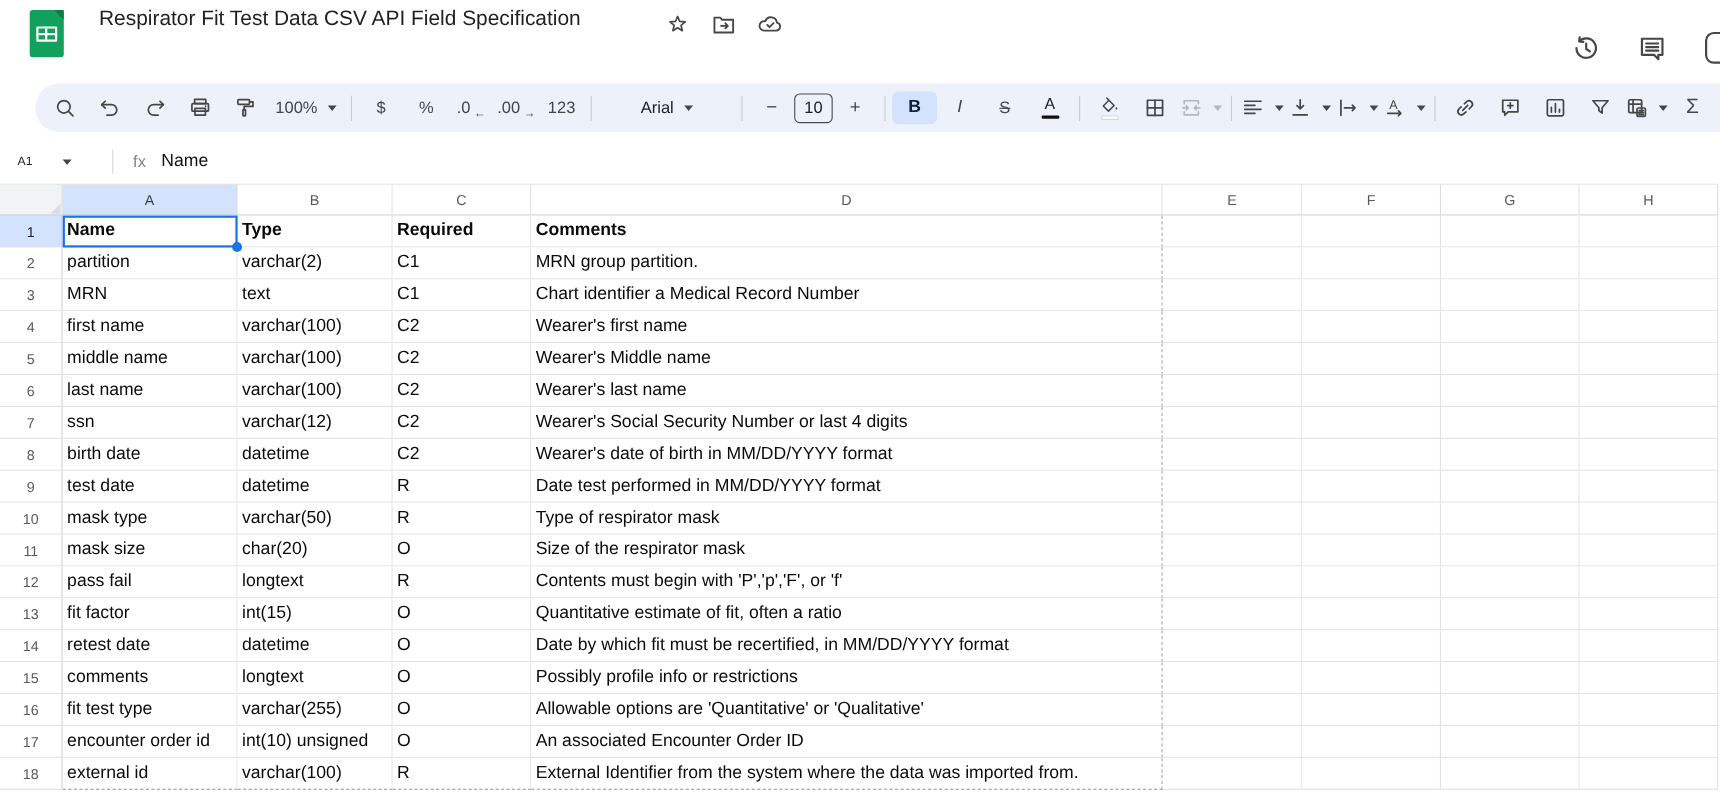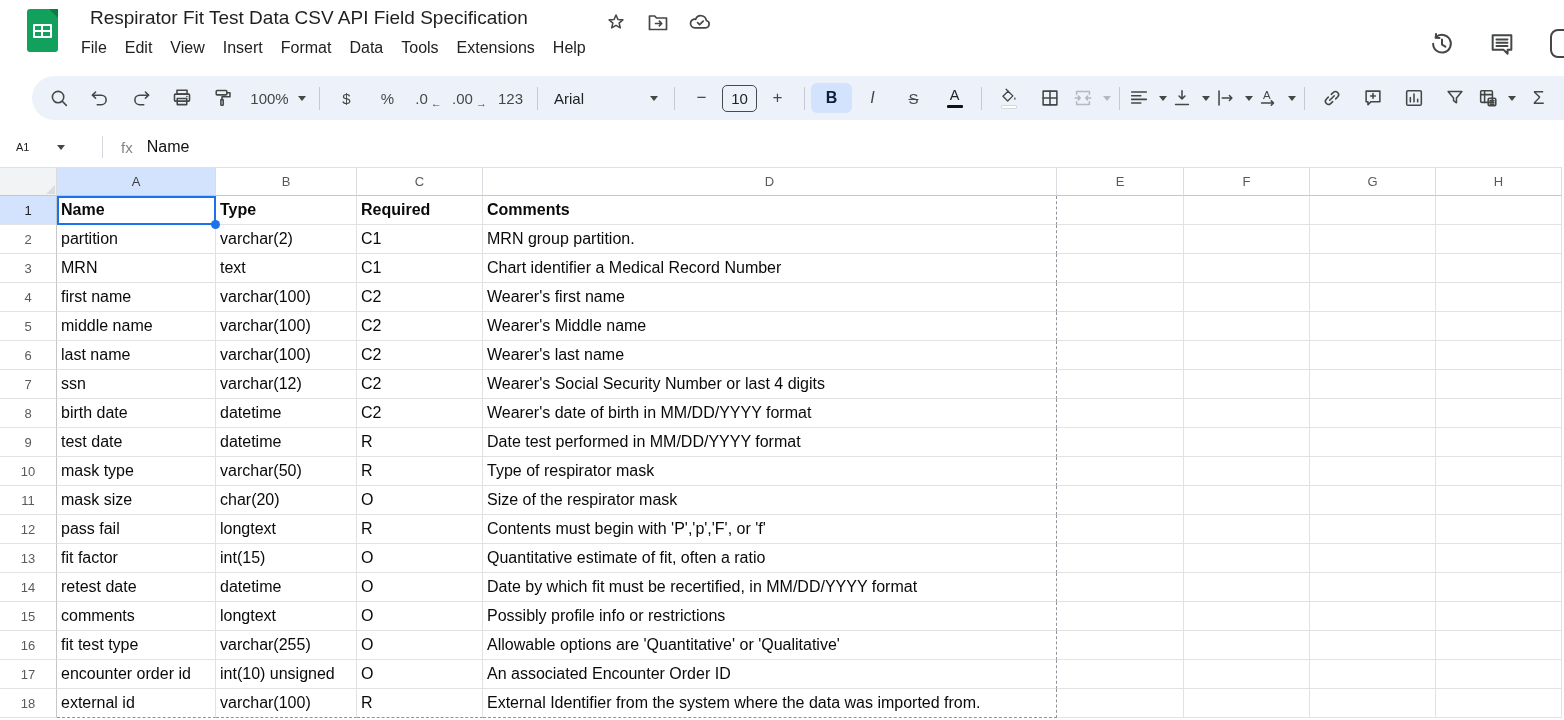--- a/index.html
+++ b/index.html
@@ -25,21 +25,21 @@
   
   .toolbar{position:absolute;left:32px;right:-26px;top:76px;height:44px;background:#edf2fa;border-radius:22px;display:flex;align-items:center;padding:0 6px;box-sizing:border-box;overflow:hidden;}
   .tbtn{height:30px;min-width:37px;display:flex;align-items:center;justify-content:center;border-radius:6px;gap:4px;border:none;background:transparent;padding:0 2px;}
   .tbtn.active{background:#d3e3fd;}
   .tglyph{font-size:15px;color:#444746;font-weight:500;}
   .mini{font-size:11px;color:#444746;margin-top:9px;margin-left:-1px;}
   .sep{width:1px;height:23px;background:#c6cbd3;margin:0 6px;flex:none;}
   .caret{width:0;height:0;border-left:4.5px solid transparent;border-right:4.5px solid transparent;border-top:5px solid #444746;margin-left:5px;}
   .caret.gray{border-top-color:#b4b8bf;}
   .zoom-ctl{min-width:66px;}
-  .font-ctl{min-width:104px;justify-content:space-between;padding:0 10px;}
+  .font-ctl{min-width:104px;padding:0 10px;}
   .font-name{font-size:15px;color:#202124;}
   .size-box{width:33px;height:25px;border:1.5px solid #474b4f;border-radius:5px;display:flex;align-items:center;justify-content:center;font-size:15px;color:#202124;background:transparent;}
   .glyph-b{font-weight:bold;font-size:16px;color:#0b1f3a;}
   .glyph-i{font-style:italic;font-size:16px;color:#444746;font-weight:500;}
   .glyph-s{font-size:15px;color:#444746;text-decoration:line-through;font-weight:500;}
   .stack{display:flex;flex-direction:column;align-items:center;line-height:1;gap:2px;}
   .stack .bigA{font-size:14.5px;font-weight:500;color:#202124;}
   .cbar{width:16px;height:3.5px;border-radius:1px;}
   .cbar.black{background:#111;}
   .cbar.white{background:#fff;border:1px solid #d4d8de;box-sizing:border-box;height:4px;}
@@ -99,31 +99,20 @@
         </svg>
     </span>
     <span class="tico">
       <svg width="24" height="24" viewBox="0 0 24 24">
           <path class="ic" d="M7 17.8a4.3 4.3 0 1 1 .7-8.5 5.5 5.5 0 0 1 10.6 1.2 3.7 3.7 0 0 1-.8 7.3z"></path>
           <path class="ic" d="M9.6 12.7l2 2 3.6-3.6"></path>
         </svg>
     </span>
   </div>
 
-  <nav class="menubar">
-    <span class="menu-item">File</span>
-    <span class="menu-item">Edit</span>
-    <span class="menu-item">View</span>
-    <span class="menu-item">Insert</span>
-    <span class="menu-item">Format</span>
-    <span class="menu-item">Data</span>
-    <span class="menu-item">Tools</span>
-    <span class="menu-item">Extensions</span>
-    <span class="menu-item">Help</span>
-  </nav>
 
   <div class="right-icons">
     <span class="tico">
       <svg width="28" height="28" viewBox="0 0 24 24">
           <path class="ic" d="M6.6 6.4a7.6 7.6 0 1 1-2.2 5.3"></path>
           <path class="ic" d="M6.9 3.4l-.3 3.2 3.2.3"></path>
           <path class="ic" d="M12 8.2v4.3l2.9 1.8"></path>
         </svg>
     </span>
     <span class="tico">

